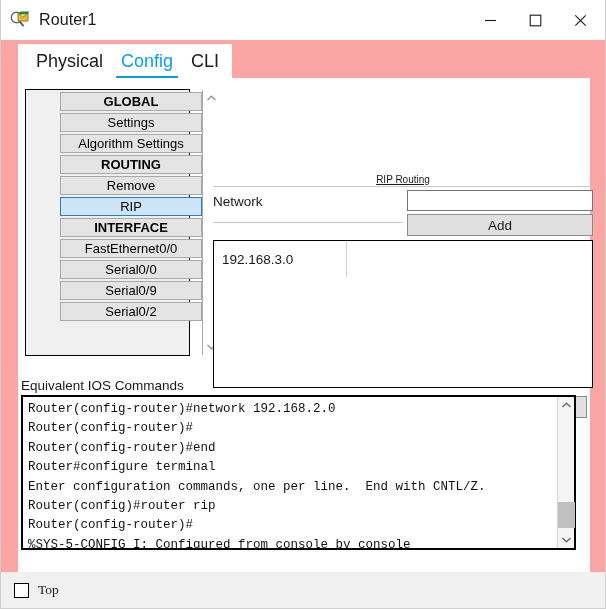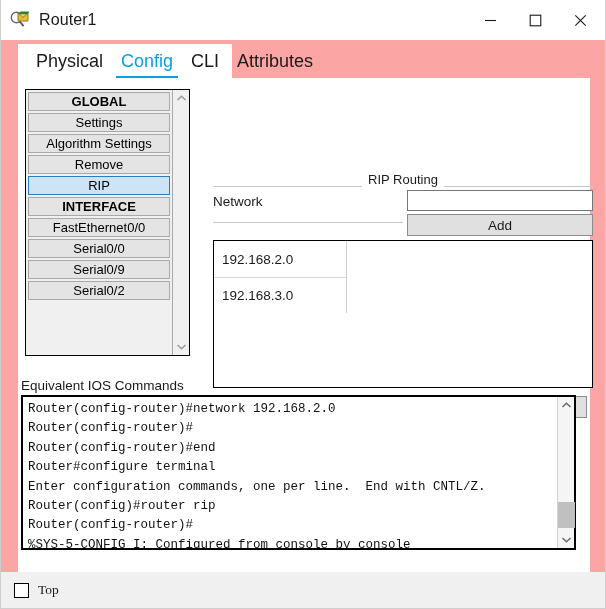--- a/index.html
+++ b/index.html
@@ -77,20 +77,21 @@
     position: absolute; left: 7px; top: 11px;
     width: 165px; height: 267px;
     border: 1px solid #000000;
     background: #f0f0f0;
     box-sizing: border-box;
     display: flex;
   }
   #sidebar-items {
     width: 146px; padding: 2px 0 12px 2px;
     box-sizing: border-box;
+    margin-left: 32px;
   }
   .side-item {
     height: 19px; margin-bottom: 2px;
     width: 142px;
     display: flex; align-items: center; justify-content: center;
     font-size: 13px; color: #000;
     background: #e4e4e4;
     border: 1px solid #a8a8a8;
     box-sizing: border-box;
   }
@@ -111,22 +112,22 @@
   .sb-arrow.up { top: 0; }
   .sb-arrow.down { bottom: 0; }
 
   
   #rip-group { position: absolute; left: 195px; top: 92px; width: 380px; }
   #rip-title-row {
     position: relative; height: 18px;
     display: flex; align-items: center; justify-content: center;
   }
   #rip-title {
-    font-size: 13px; color: #1a1a1a; background: #fff;
-    padding: 0 6px; z-index: 2; position: relative;
+    font-size: 10px; color: #1a1a1a; background: #fff;
+    padding: 0 6px; z-index: 2; position: relative; text-decoration: underline;
   }
   #rip-rule {
     position: absolute; left: 0; right: 0; top: 16px;
     height: 1px; background: #c8c8c8;
   }
   #network-label {
     position: absolute; left: 0; top: 24px;
     font-size: 13.5px; color: #1a1a1a;
   }
   #network-rule {
@@ -267,35 +268,37 @@
             <line x1="11.7" y1="1.3" x2="1.3" y2="11.7" stroke="#1a1a1a" stroke-width="1.1"></line>
           </svg>
       </div>
     </div>
   </div>
 
   <div id="tabstrip">
     <div class="tab"><span>Physical</span></div>
     <div class="tab active"><span>Config</span><span class="tabline"></span></div>
     <div class="tab"><span>CLI</span></div>
-    <div class="tab"><span>Attributes</span></div>
   </div>
 
   <div id="content">
 
     <div id="sidebar">
       <div id="sidebar-items">
         <div class="side-item header">
             <span>GLOBAL</span>
           </div>
         <div class="side-item">
             <span>Settings</span>
           </div>
         <div class="side-item">
             <span>Algorithm Settings</span>
+          </div>
+        <div class="side-item header">
+            <span>ROUTING</span>
           </div>
         <div class="side-item">
             <span>Remove</span>
           </div>
         <div class="side-item selected">
             <span>RIP</span>
           </div>
         <div class="side-item header">
             <span>INTERFACE</span>
           </div>
@@ -331,21 +334,20 @@
       <div id="rip-title-row">
         <span id="rip-title">RIP Routing</span>
       </div>
       <div id="network-label">Network</div>
       <div id="network-rule"></div>
       <input id="network-input" type="text" value="" style="">
       <div id="add-button">Add</div>
 
       <div id="net-table">
         <div id="net-col">
-          <div class="net-row">192.168.2.0</div>
           <div class="net-row">192.168.3.0</div>
         </div>
       </div>
 
       <div id="remove-button">Remove</div>
     </div>
 
     <div id="ios-label">Equivalent IOS Commands</div>
     <div id="ios-box">
       <div id="ios-text">Router(config-router)#network 192.168.2.0

